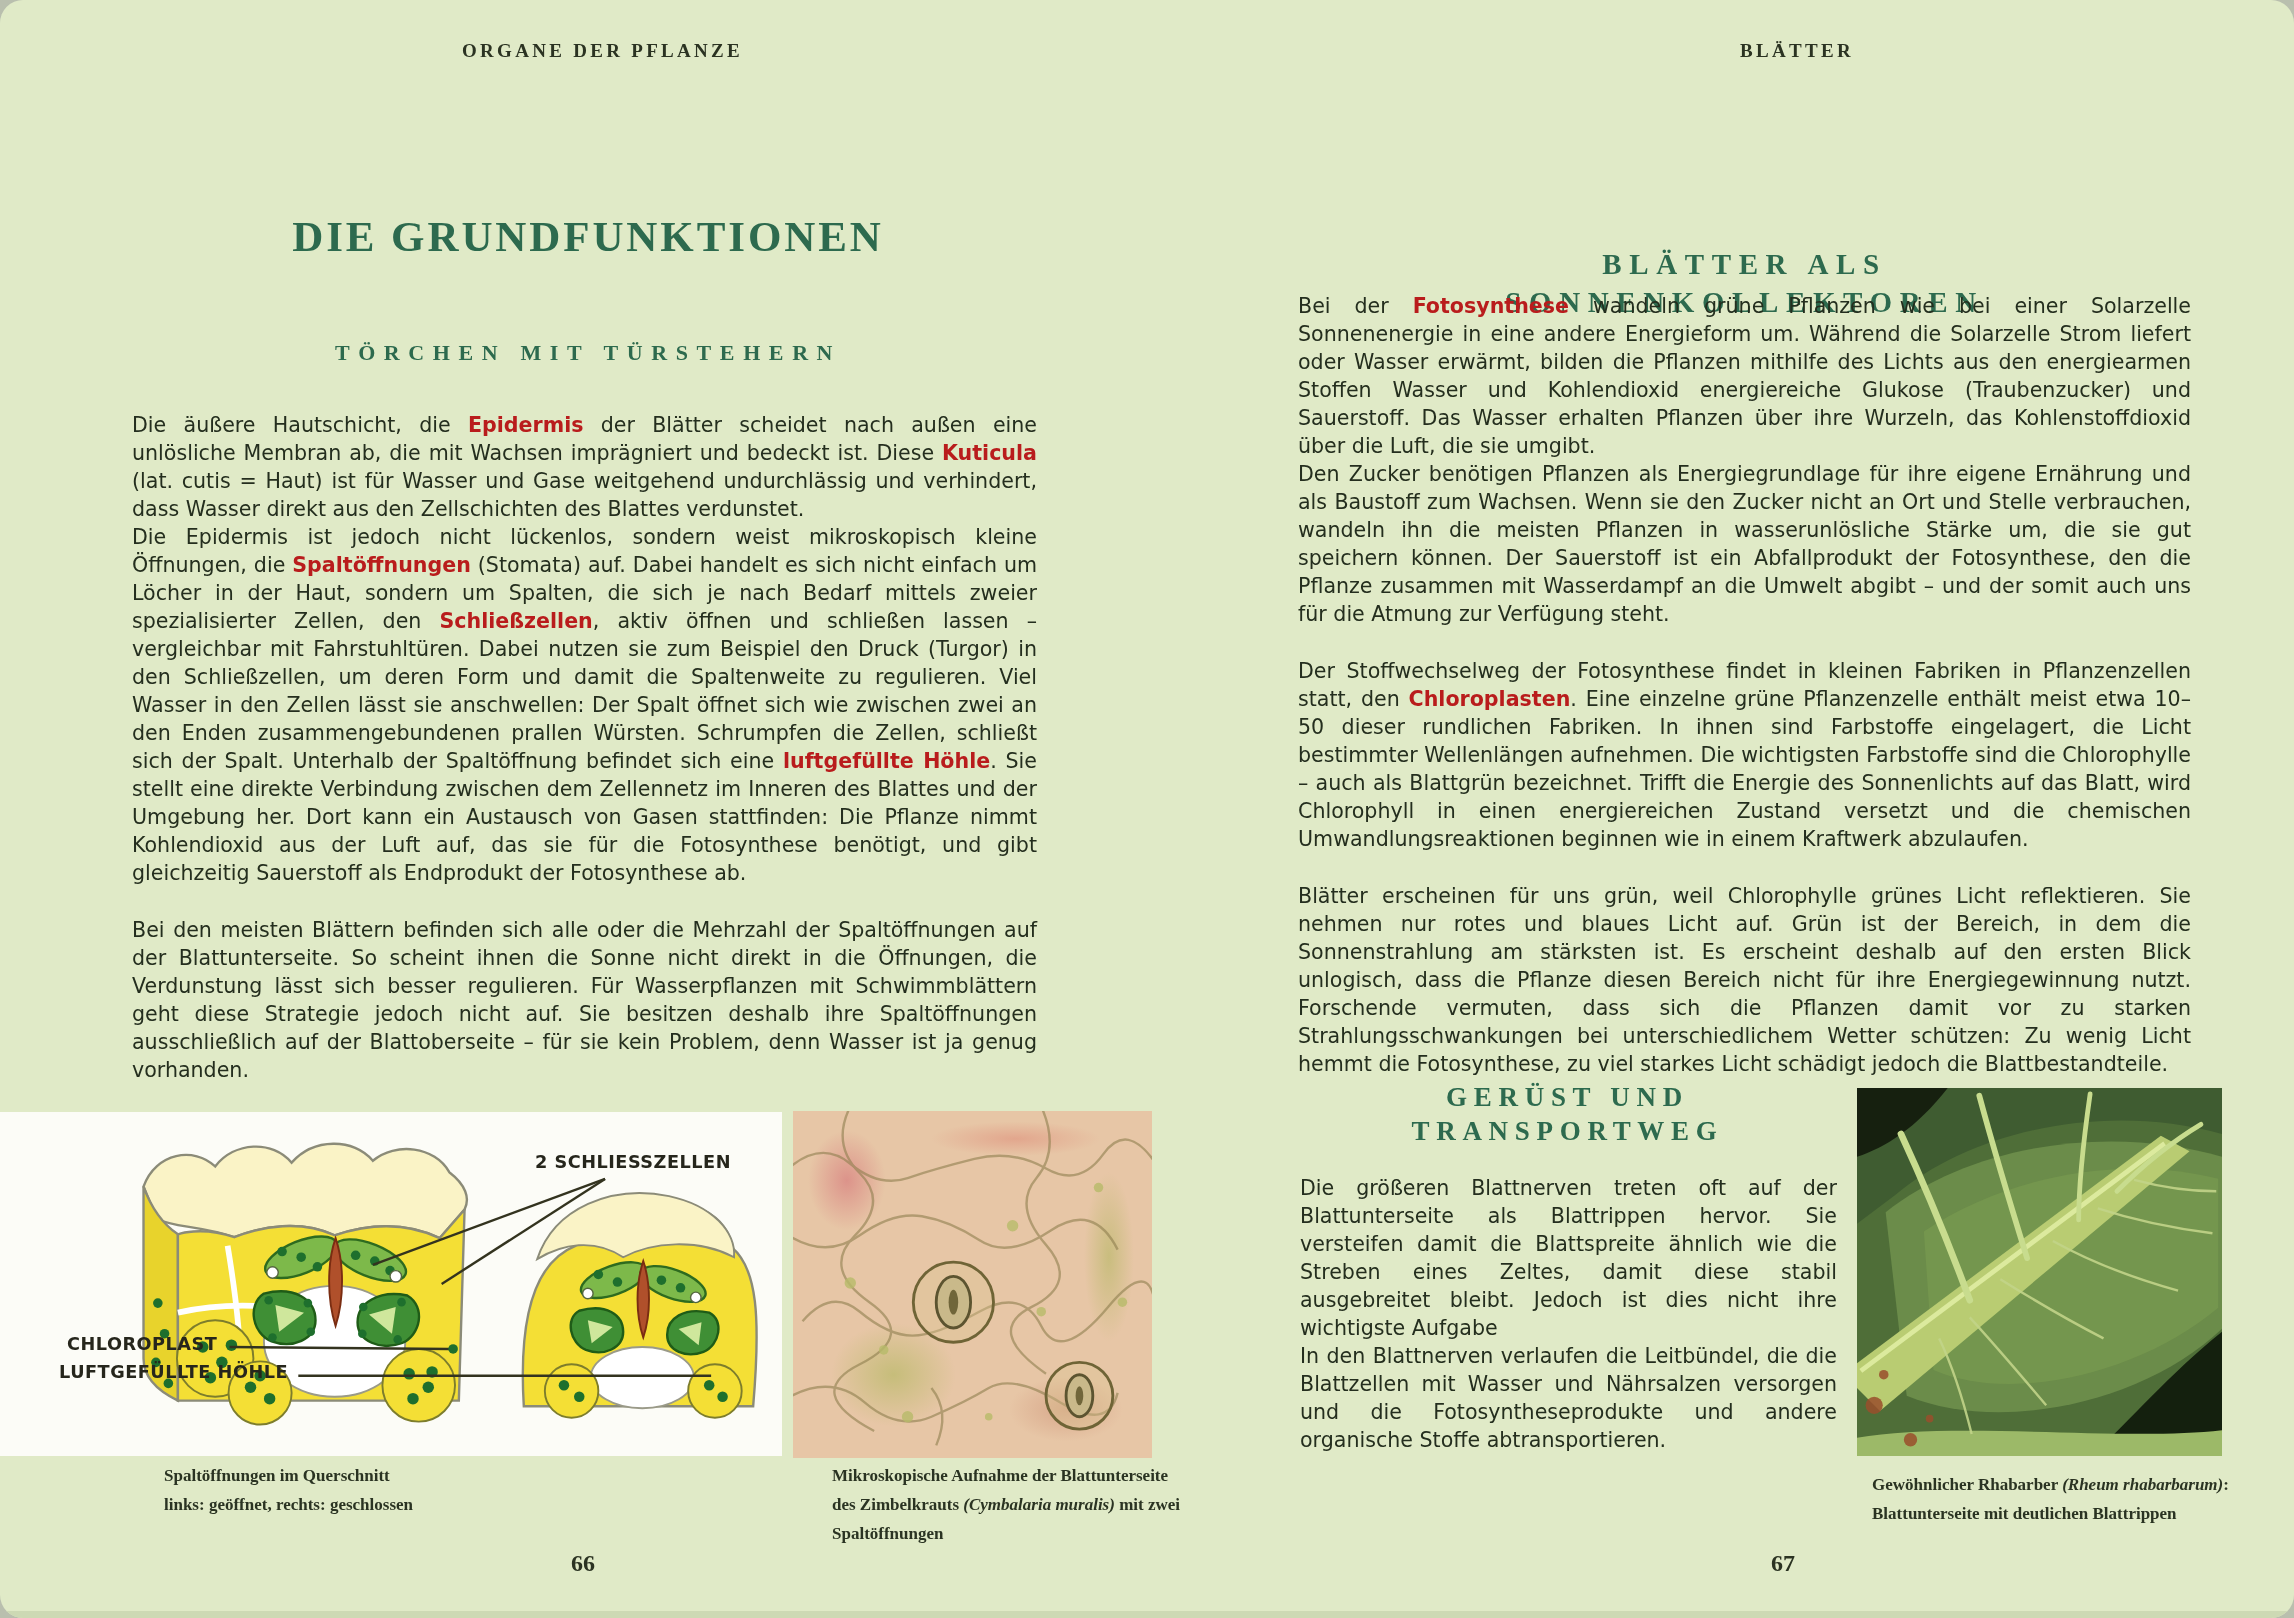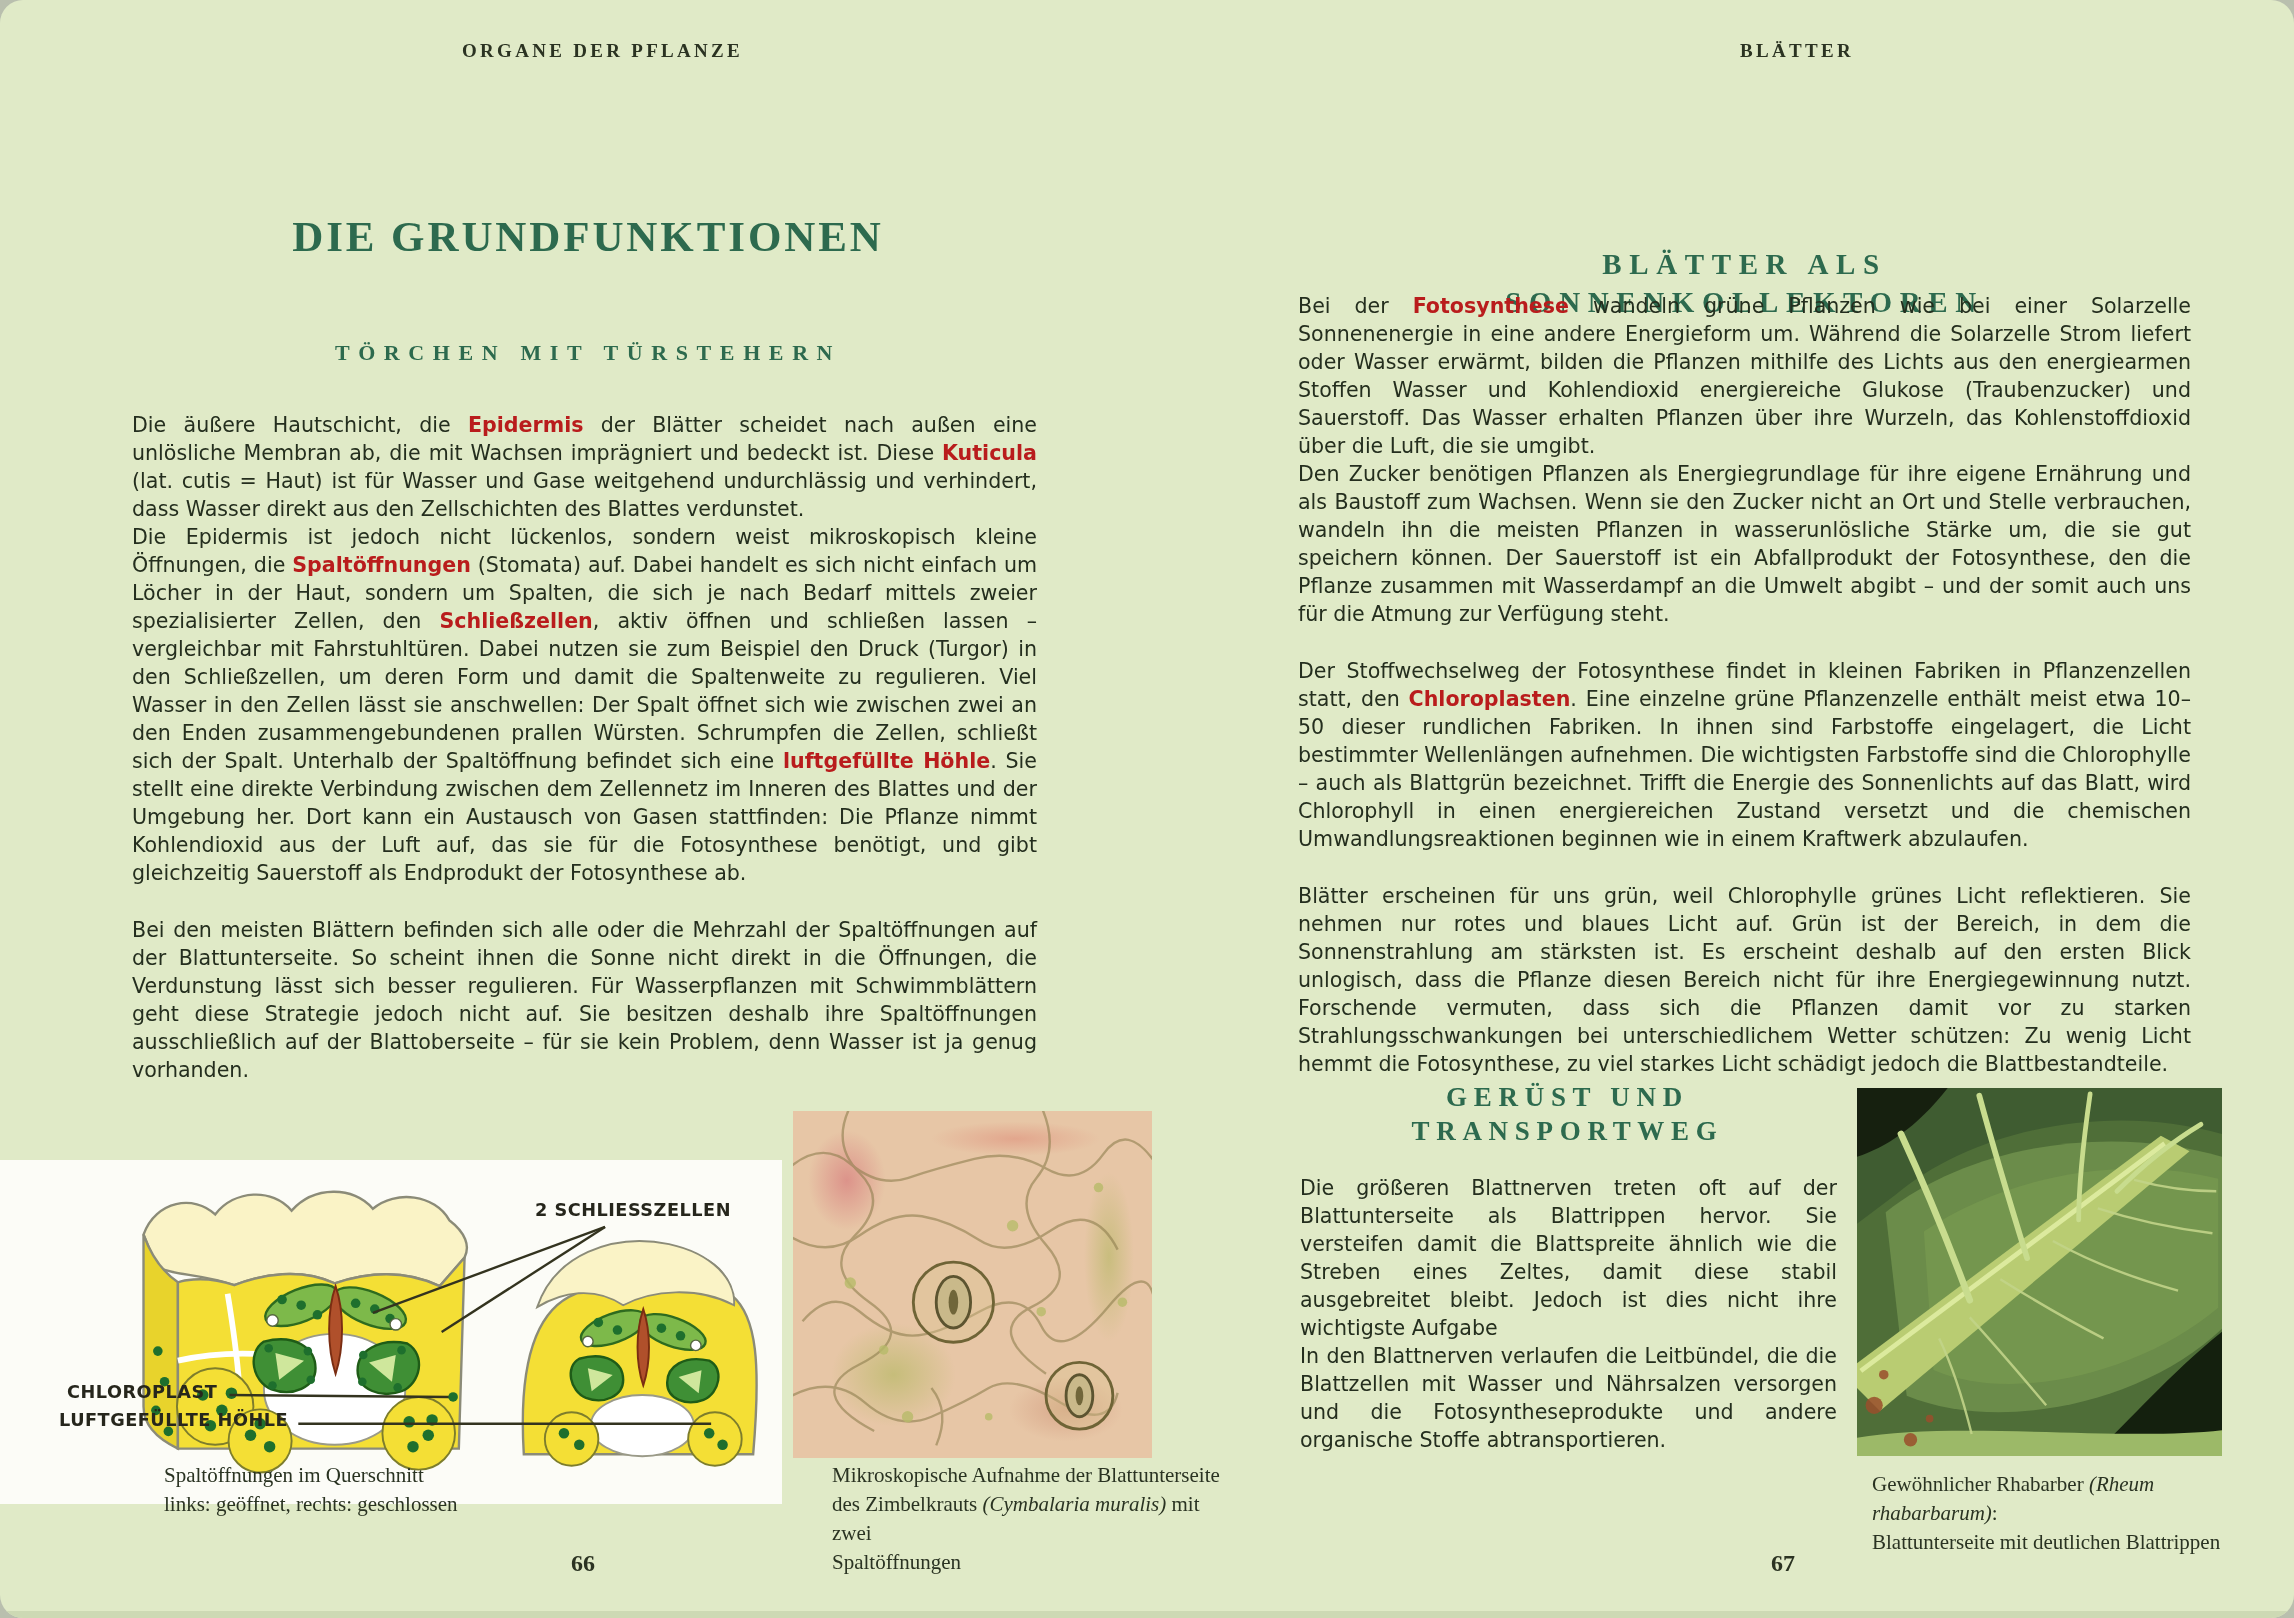--- a/index.html
+++ b/index.html
@@ -42,29 +42,29 @@
     font-size:20.6px; line-height:28px; color:#242e1e;
     text-align:justify;
   }
   .body-copy p.para{margin:0;}
   .body-copy p.para.gap{margin-top:29px;}
   .hl{color:#b91c1c; font-weight:bold;}
   .it{font-style:italic;}
   
   .caption{
     font-family:"Liberation Serif", serif;
-    font-weight:400; font-size:21px; line-height:29px;
+    font-weight:700; font-size:17px; line-height:29px;
     color:#2a3322;
   }
   .page-num{
     font-family:"Liberation Serif", serif;
     font-weight:bold; font-size:24px; color:#2b3322; text-align:center;
   }
   
-  .fig-panel{background:#fcfcf7;margin-top:48px;}
+  .fig-panel{background:#fcfcf7;}
   .fig-label{
     font-family:"DejaVu Sans", sans-serif;
     font-weight:bold; font-size:17.7px; letter-spacing:0.5px;
     color:#26261c; white-space:nowrap;
   }
   .photo{overflow:hidden;}
   .micro-photo{
     background:
       radial-gradient(closest-side at 15% 20%, #dc938a, rgba(220,147,138,0) 72%),
       radial-gradient(closest-side at 62% 8%,  #e2a68d, rgba(226,166,141,0) 62%),

